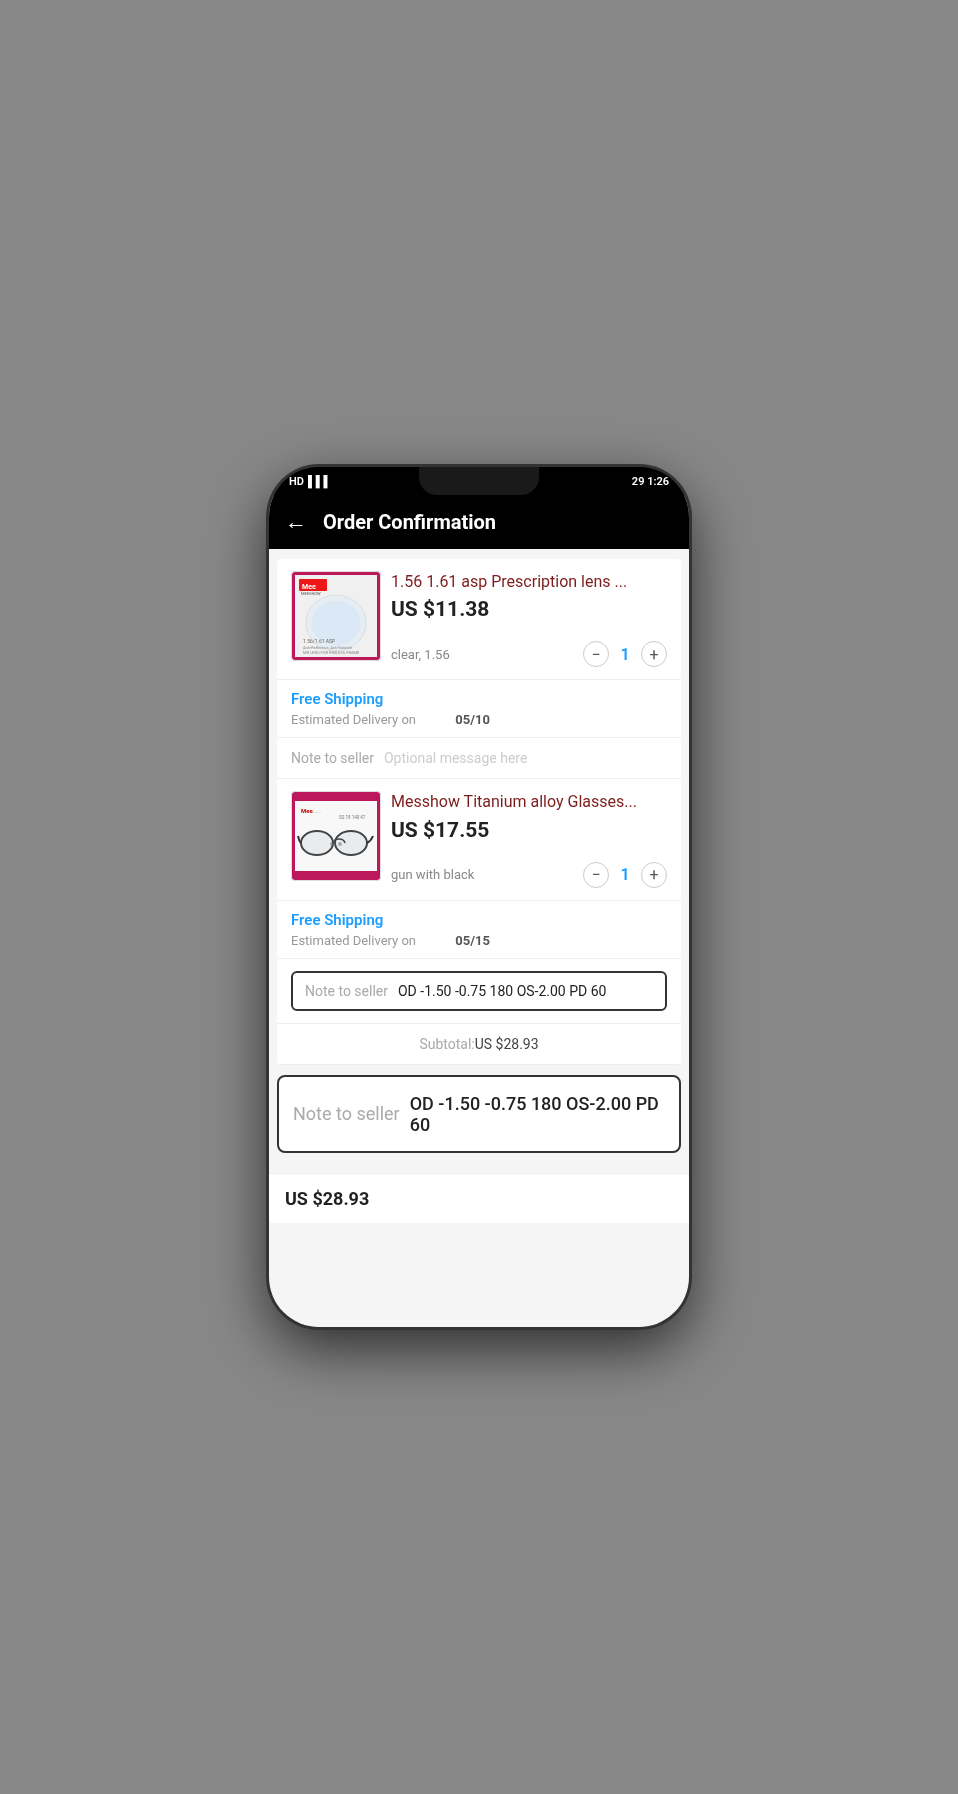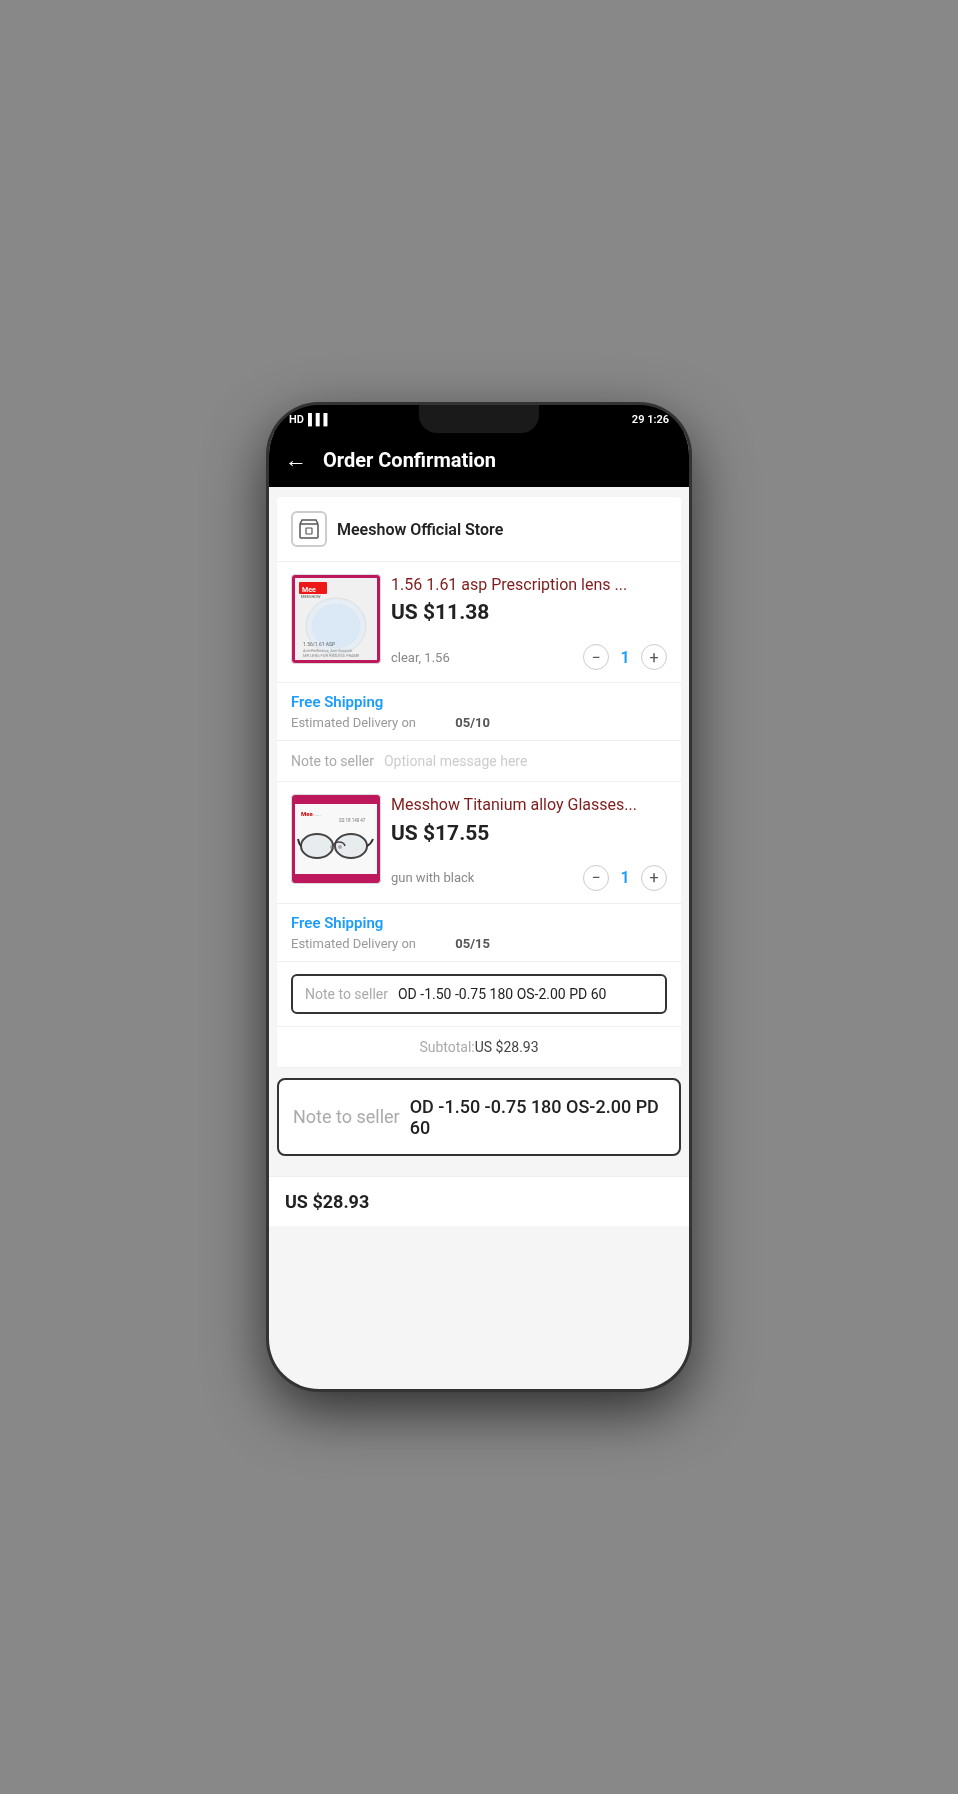--- a/index.html
+++ b/index.html
@@ -9,21 +9,21 @@
       background: #888;
       display: flex;
       justify-content: center;
       align-items: center;
       min-height: 100vh;
       font-family: 'Roboto', Arial, sans-serif;
     }
 
     .phone-shell {
       width: 420px;
-      height: 984px;
+      height: 860px;
       background: #1a1a1a;
       border-radius: 50px;
       position: relative;
       box-shadow: 0 0 0 3px #333, 0 20px 60px rgba(0,0,0,0.7), inset 0 0 20px rgba(255,255,255,0.05);
       overflow: hidden;
     }
 
     .phone-shell::before {
       content: '';
       position: absolute;
@@ -380,30 +380,20 @@
 
   <div class="screen">
 
     <div class="header">
       <div class="back-btn">←</div>
       <div class="title">Order Confirmation</div>
     </div>
 
     <div class="content">
 
-      <div class="store-header">
-        <div class="store-icon">
-          <svg width="24" height="24" viewBox="0 0 24 24" fill="none">
-            <rect x="3" y="7" width="18" height="14" rx="1" stroke="#555" stroke-width="1.5"></rect>
-            <path d="M3 7l2-4h14l2 4" stroke="#555" stroke-width="1.5"></path>
-            <rect x="9" y="11" width="6" height="6" rx="0.5" stroke="#555" stroke-width="1.2"></rect>
-          </svg>
-        </div>
-        <div class="store-name">Meeshow Official Store</div>
-      </div>
 
       <div class="product-item">
         <div class="product-image">
           <svg class="lens-svg" viewBox="0 0 82 82" xmlns="http://www.w3.org/2000/svg">
 
             <rect width="82" height="82" fill="#f0f0f0"></rect>
 
             <rect x="4" y="4" width="28" height="12" rx="1" fill="#e00" opacity="0.9"></rect>
             <text x="7" y="14" font-size="7" fill="#fff" font-weight="bold">Mee</text>
             <text x="6" y="20" font-size="4" fill="#555">MEESHOW</text>

